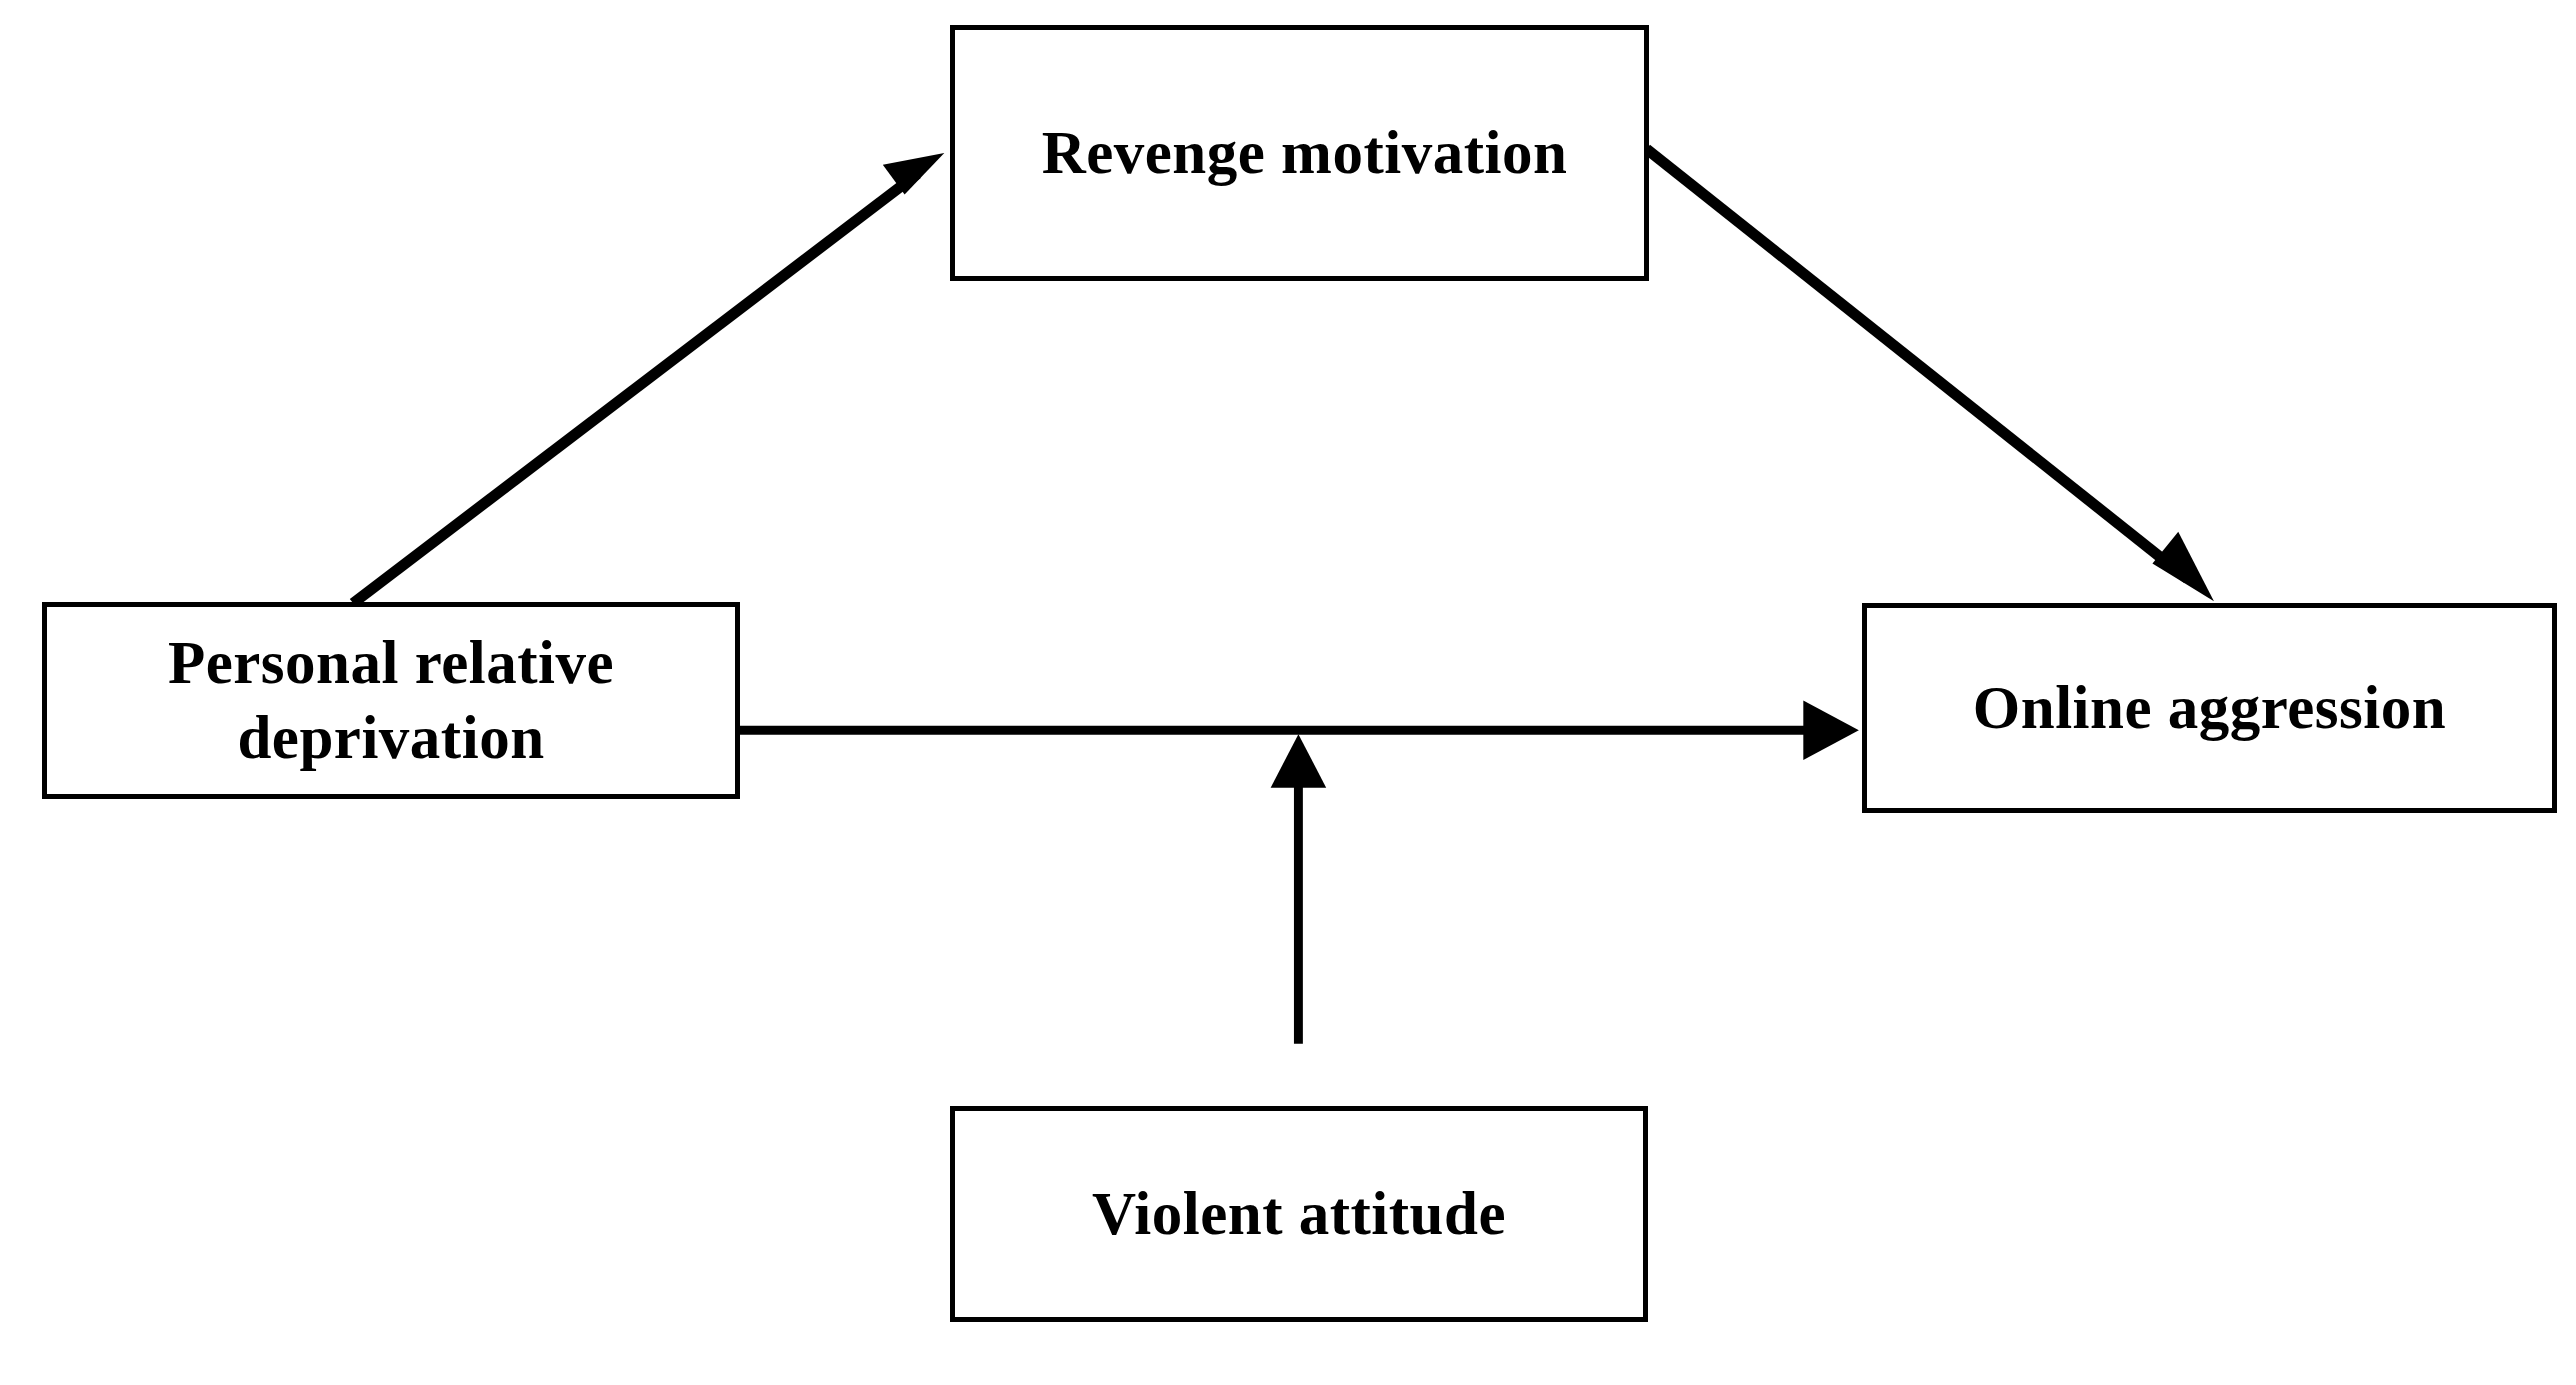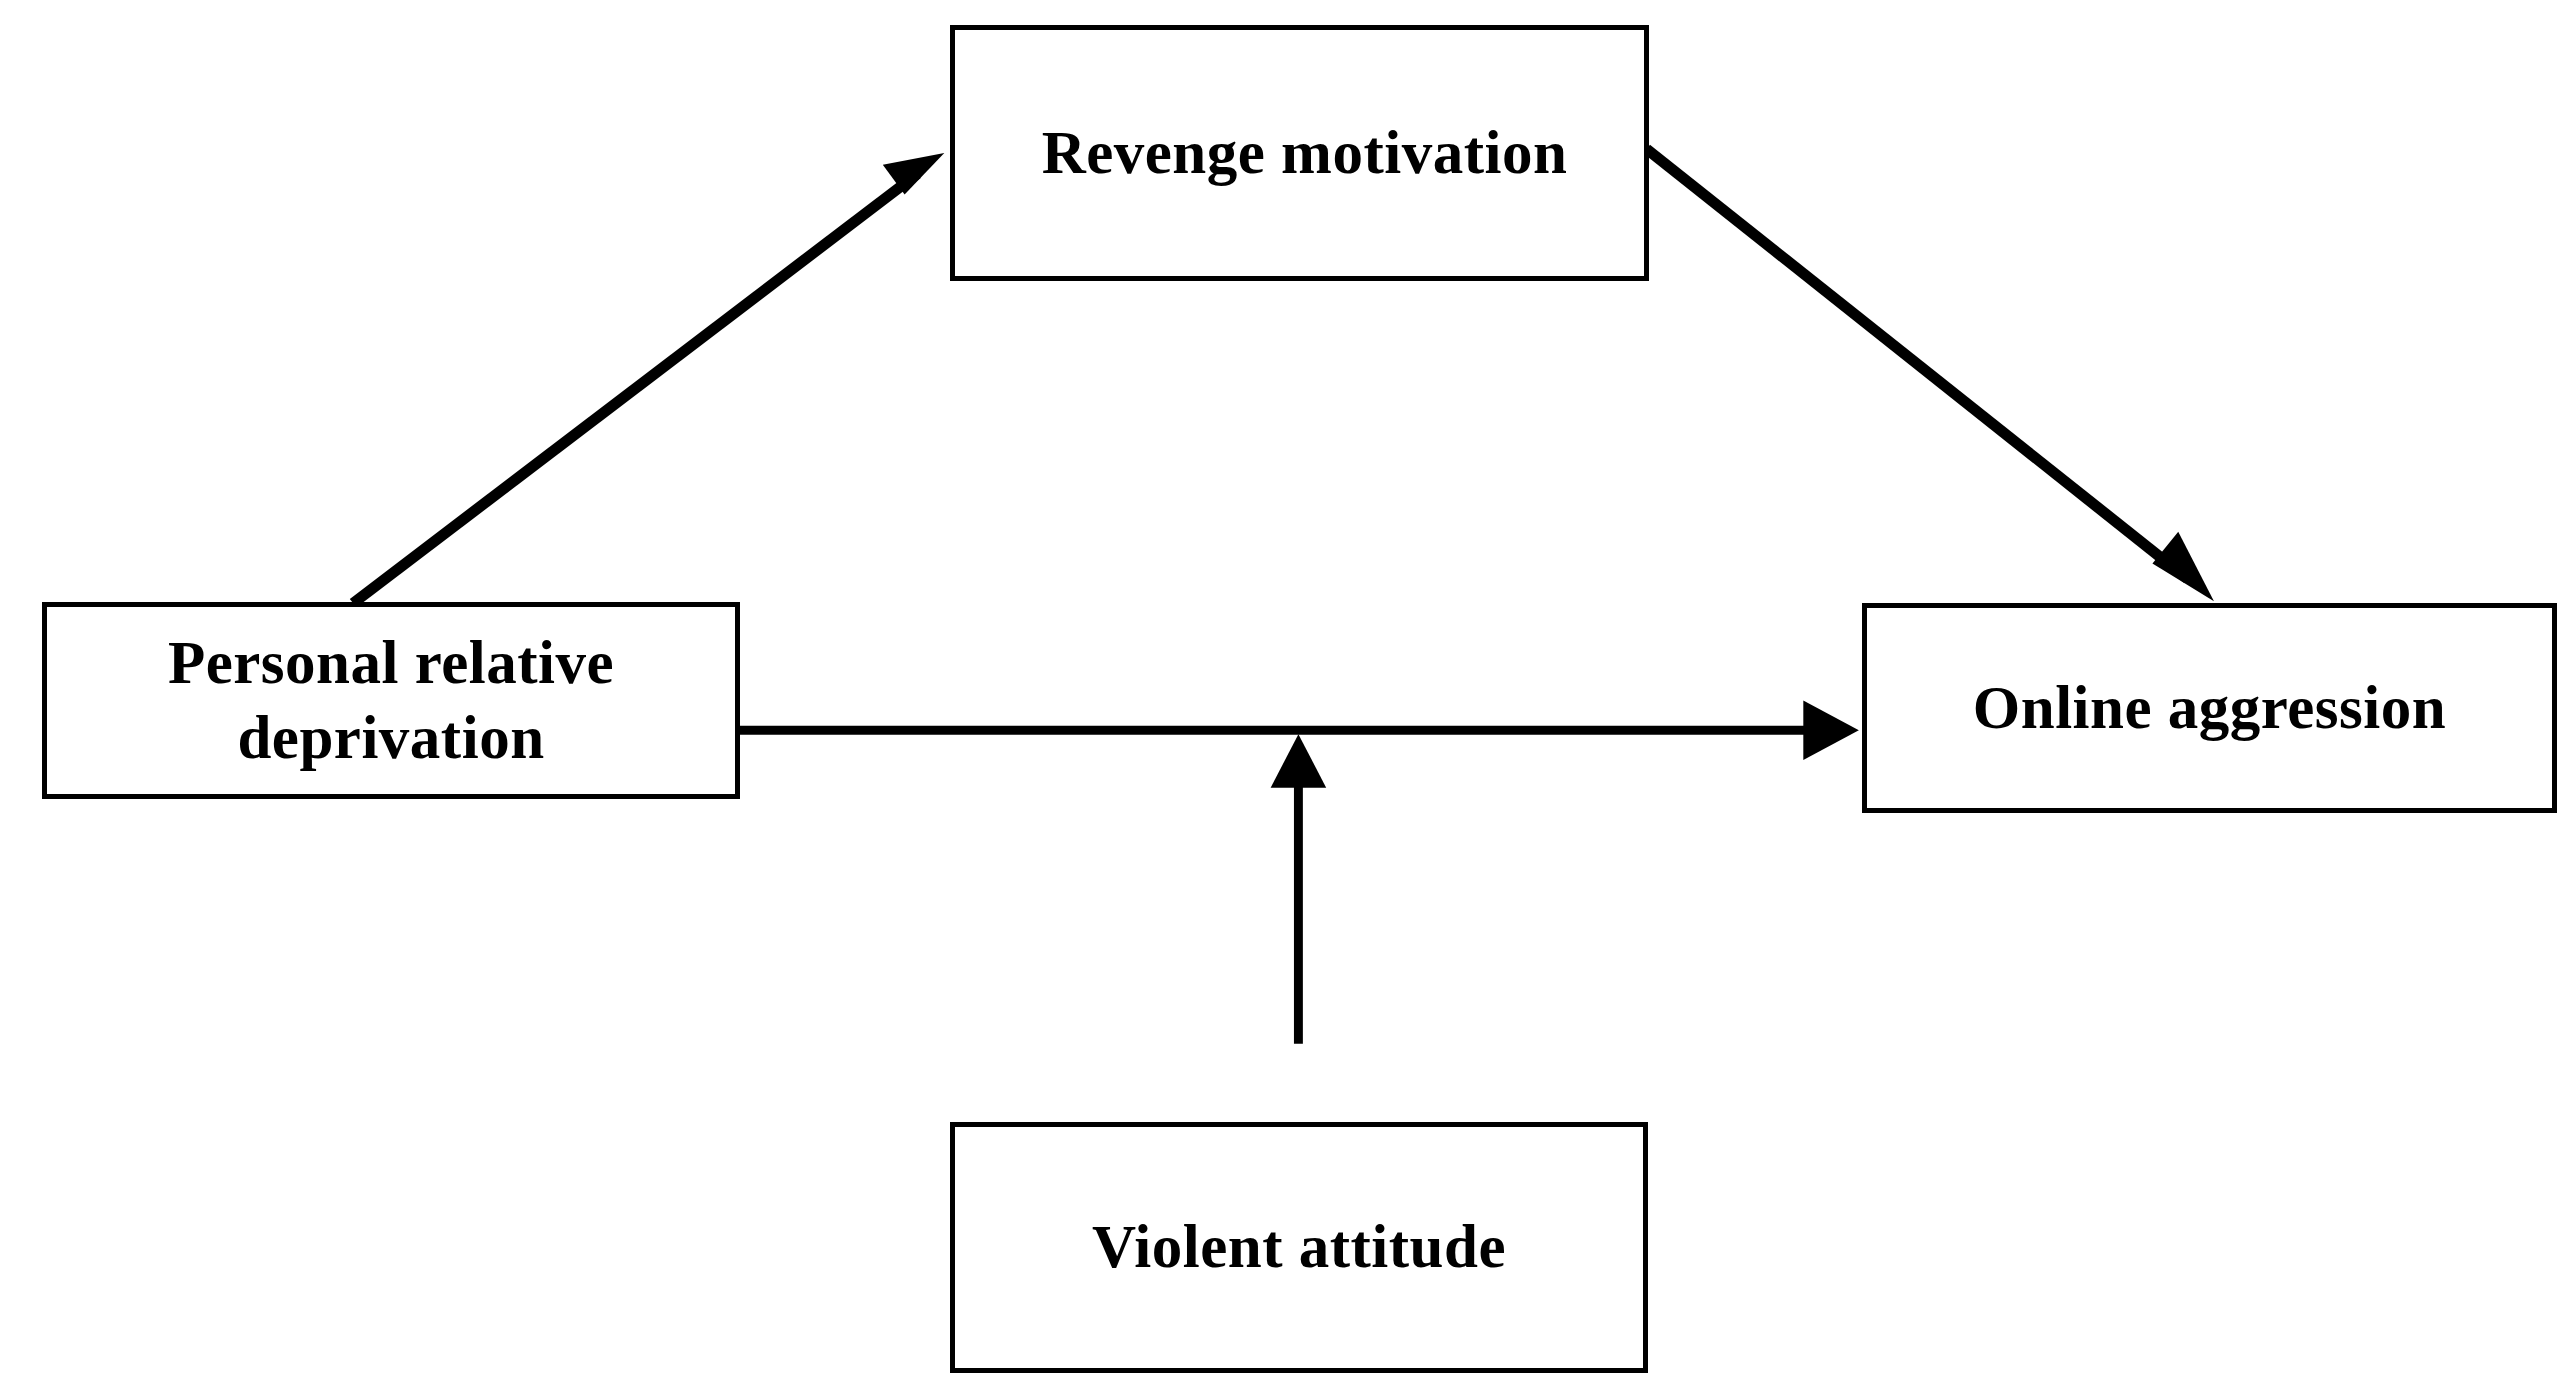--- a/index.html
+++ b/index.html
@@ -40,21 +40,21 @@
     line-height: 1.22;
     color: #000000;
     letter-spacing: 0.5px;
     white-space: pre-line;
   }
 
   
   #node-revenge-motivation   { left: 950px;  top: 25px;   width: 699px; height: 256px; padding-left: 10px; }
   #node-personal-relative-deprivation { left: 26px; top: 602px; width: 698px; height: 197px; margin-left: 16px; }
   #node-online-aggression    { left: 1862px; top: 603px;  width: 695px; height: 210px; }
-  #node-violent-attitude     { left: 950px;  top: 1106px; width: 698px; height: 251px; margin-top: 16px; }
+  #node-violent-attitude     { left: 950px;  top: 1106px; width: 698px; height: 216px; }
 </style>
 </head>
 <body>
 
 <div id="canvas">
 
   <svg class="arrow-layer" viewBox="0 0 2597 1397" width="2576" height="1386" aria-hidden="true">
 
     <g>
       <line x1="356" y1="608" x2="925" y2="175" stroke="#000000" stroke-width="11" stroke-linecap="butt"></line>

